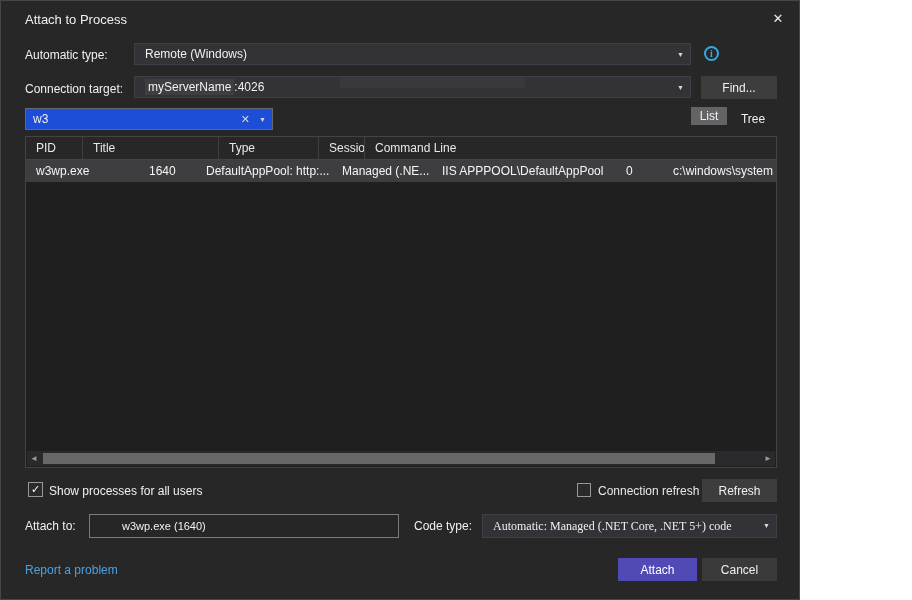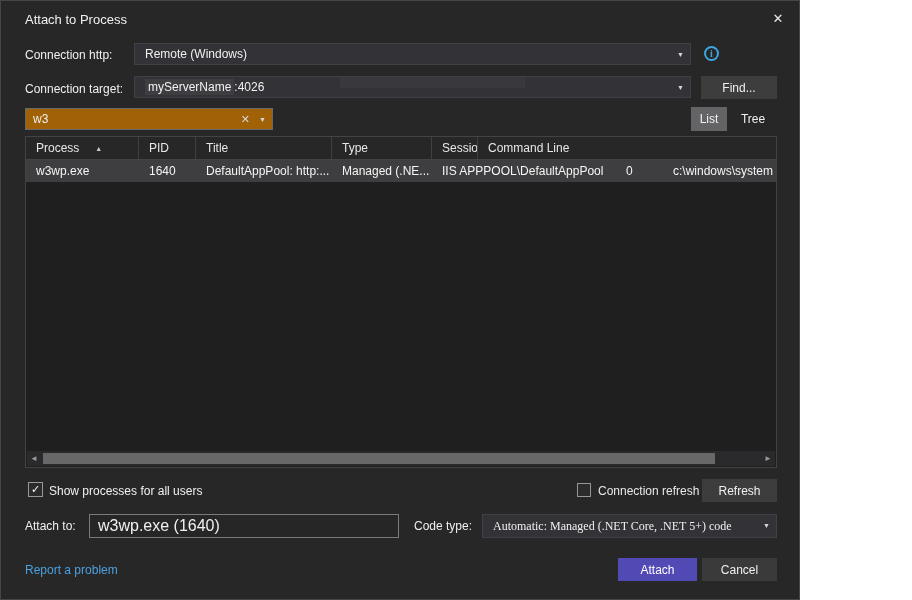--- a/index.html
+++ b/index.html
@@ -42,31 +42,31 @@
     background:#3d3d3d; color:#f0f0f0; display:flex; align-items:center; justify-content:center;
     white-space:nowrap; cursor:default;
   }
   .btn-find    { left:700px; top:75px;  width:76px; height:23px; }
   .btn-refresh { left:701px; top:478px; width:75px; height:23px; }
   .btn-attach  { left:617px; top:557px; width:79px; height:23px; background:#514ab5; color:#ffffff; }
   .btn-cancel  { left:701px; top:557px; width:75px; height:23px; background:#3a3a3a; }
 
   .searchbox {
     left:24px; top:107px; width:248px; height:22px;
-    background:#a16207; border:1px solid #666a6e; display:flex; align-items:center;
+    background:#1d4ed8; border:1px solid #666a6e; display:flex; align-items:center;
   }
   .searchbox input {
     background:transparent; border:none; outline:none; color:#f0f0f0;
     font-family:"Liberation Sans", sans-serif; font-size:12px;
     width:200px; padding:0 0 0 7px;
   }
   .search-clear { position:absolute; right:22px; top:50%; transform:translateY(-50%);
     color:#d8d8d8; font-size:11px; line-height:1; }
 
-  .btn-list { left:690px; top:106px; width:36px; height:24px; background:#646466;text-align:center; }
+  .btn-list { left:690px; top:106px; width:36px; height:18px; background:#646466;text-align:center; }
   .tab-tree { left:732px; top:106px; width:40px; height:24px; background:transparent; }
 
   .ptable {
     left:24px; top:135px; width:752px; height:332px;
     background:#1f1f1f; border:1px solid #434346;
   }
   .thead { display:flex; height:23px; background:#272727; border-bottom:1px solid #434346; }
   .th { display:flex; align-items:center; padding-left:10px; border-right:1px solid #3f3f46;
     color:#e8e8e8; white-space:nowrap; overflow:hidden; }
   .sort-icon { font-size:7px; margin-left:16px; color:#cccccc; }
@@ -88,35 +88,35 @@
     color:#ffffff; font-size:11px; line-height:1; }
   .cb-all   { left:27px;  top:481px; }
   .cb-auto  { left:576px; top:482px; width:14px; height:14px; }
   .lbl-all  { left:48px;  top:483px; }
   .lbl-auto { left:597px; top:483px; color:#e8e8e8; }
 
   .lbl-attachto { left:24px; top:518px; }
   .attachto-box { left:88px; top:513px; width:310px; height:24px;
     background:#262626; border:1px solid #7a7a7a; display:flex; align-items:center; }
   .attachto-box input { background:transparent; border:none; outline:none; color:#f0f0f0;
-    font-family:"Liberation Sans", sans-serif; font-size:16px; width:290px; padding-left:8px; }
+    font-family:"Liberation Sans", sans-serif; font-size:11px; width:290px; padding-left:8px;margin-left:24px; }
   .lbl-codetype { left:413px; top:518px; }
   .combo-codetype { left:481px; top:513px; width:295px; height:24px;font-family:Liberation Serif, serif; }
 
   .report-link { left:24px; top:562px; color:#4ba0e0; cursor:pointer; }
 </style>
 </head>
 <body>
 
 <div class="dialog">
 
   <div class="abs titlebar-title">Attach to Process</div>
   <div class="abs close-btn">✕</div>
 
-  <div class="abs label" style="left:24px; top:47px;">Connection http:</div>
+  <div class="abs label" style="left:24px; top:47px;">Automatic type:</div>
   <div class="abs combo combo-type">
     <span>Remote (Windows)</span>
     <span class="caret" style="font-size:7px;">▼</span>
   </div>
   <div class="abs info-icon">i</div>
 
   <div class="abs label" style="left:24px; top:81px;">Connection target:</div>
   <div class="abs combo combo-target">
     <span class="host-chip">myServerName</span>
     <span> :4026</span>
@@ -128,24 +128,20 @@
   <div class="abs searchbox">
     <input value="w3" style="">
     <span class="search-clear">✕</span>
     <span class="caret" style="font-size:7px;">▼</span>
   </div>
   <div class="abs btn btn-list">List</div>
   <div class="abs btn tab-tree">Tree</div>
 
   <div class="abs ptable">
     <div class="thead">
-      <div class="th c0">
-        <span>Process</span>
-        <span class="sort-icon">▲</span>
-      </div>
       <div class="th c1">PID</div>
       <div class="th c2">Title</div>
       <div class="th c3">Type</div>
       <div class="th c5">Session</div>
       <div class="th c6">Command Line</div>
     </div>
     <div class="trow">
       <div class="td c0">w3wp.exe</div>
       <div class="td c1">1640</div>
       <div class="td c2">DefaultAppPool: http:...</div>

